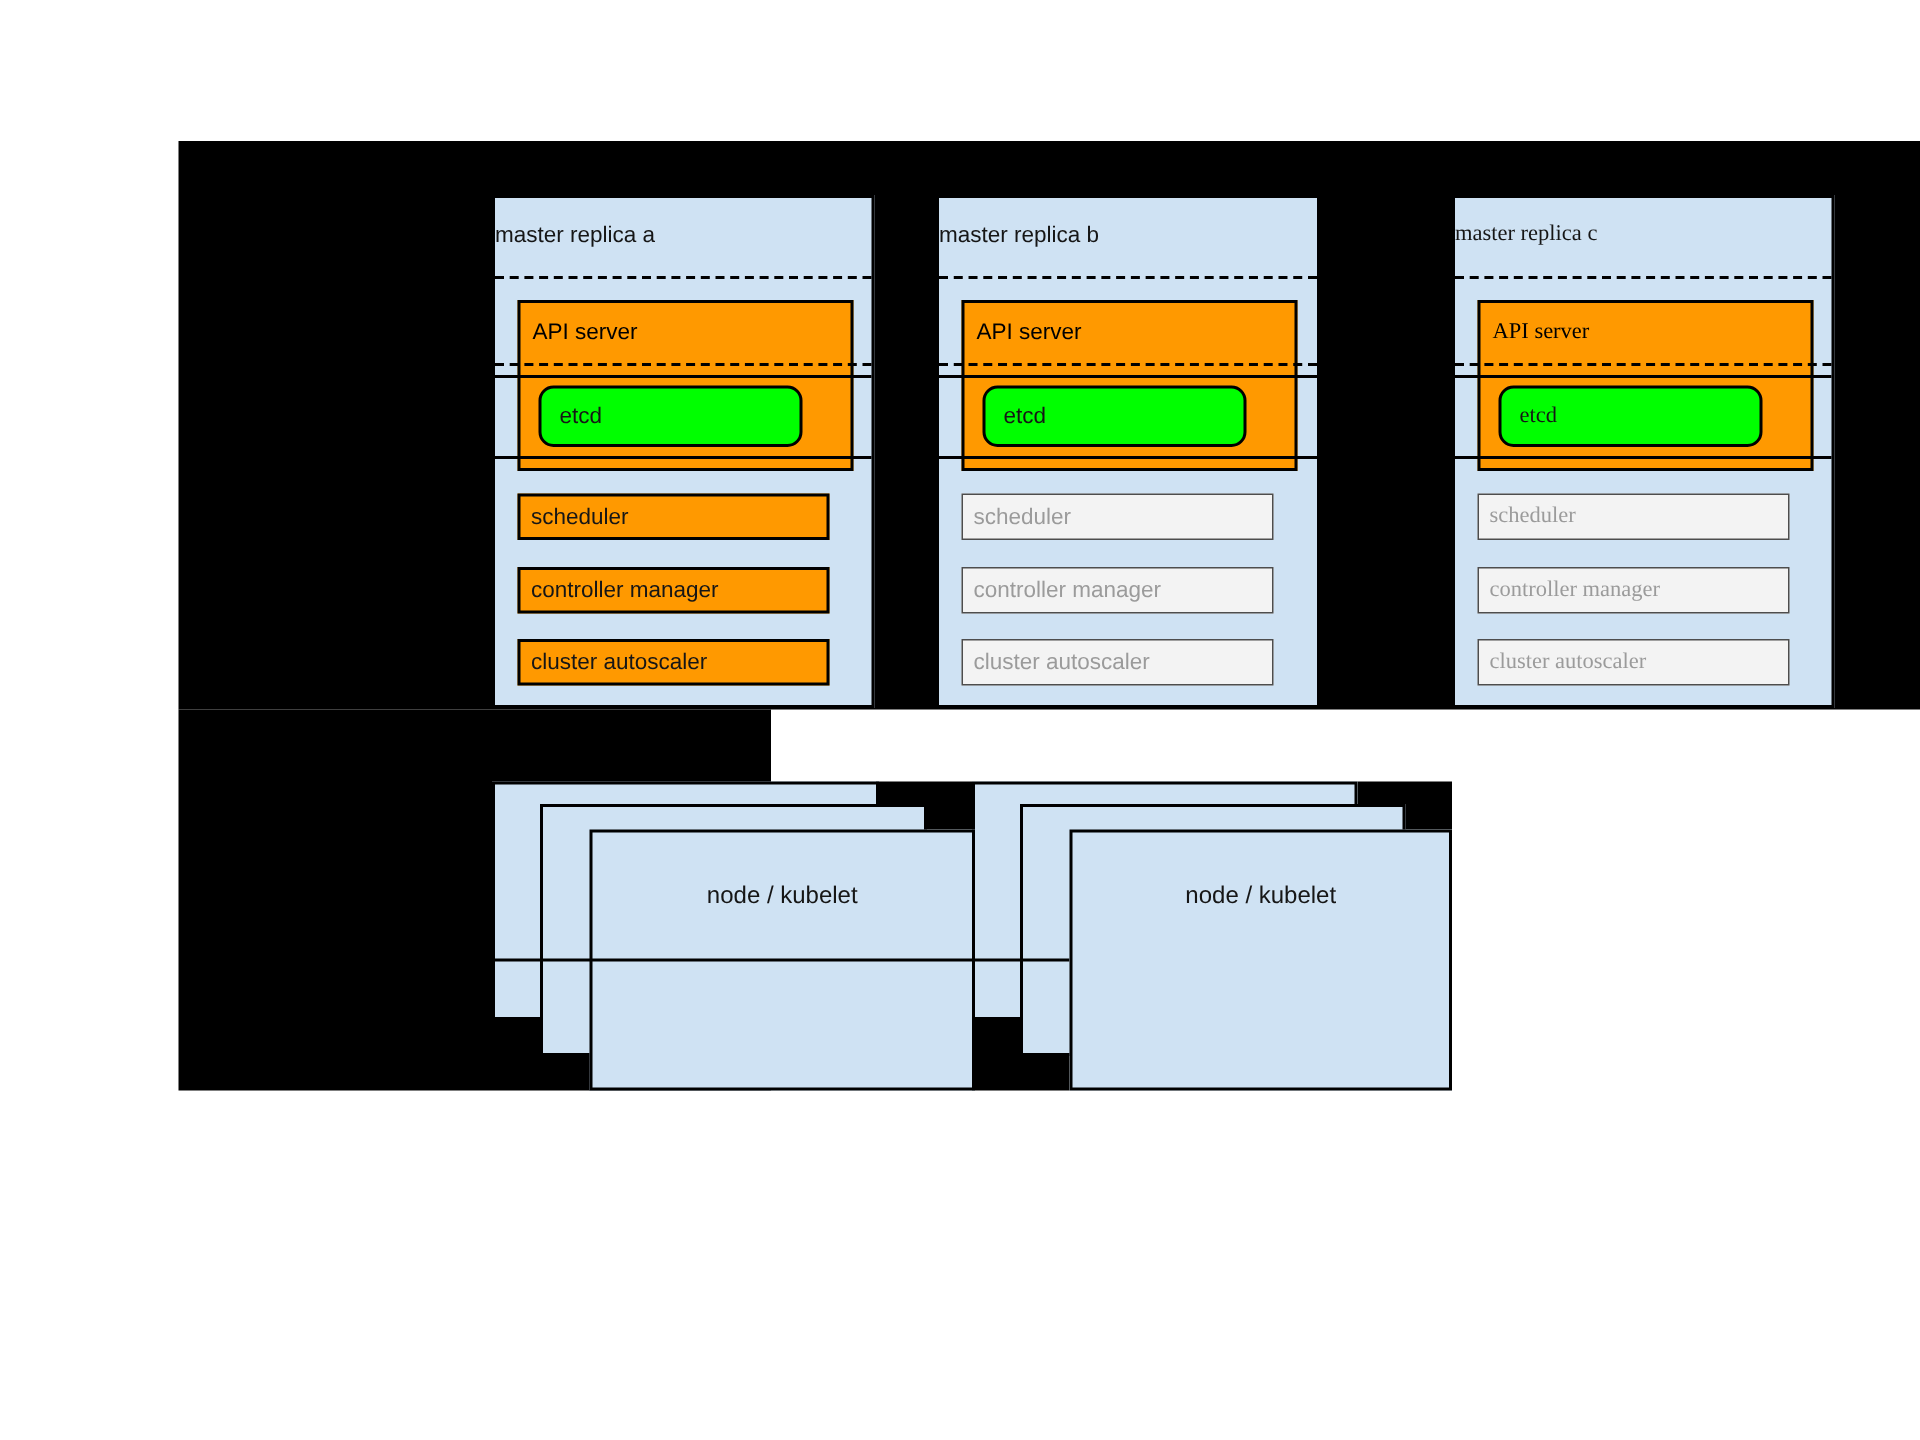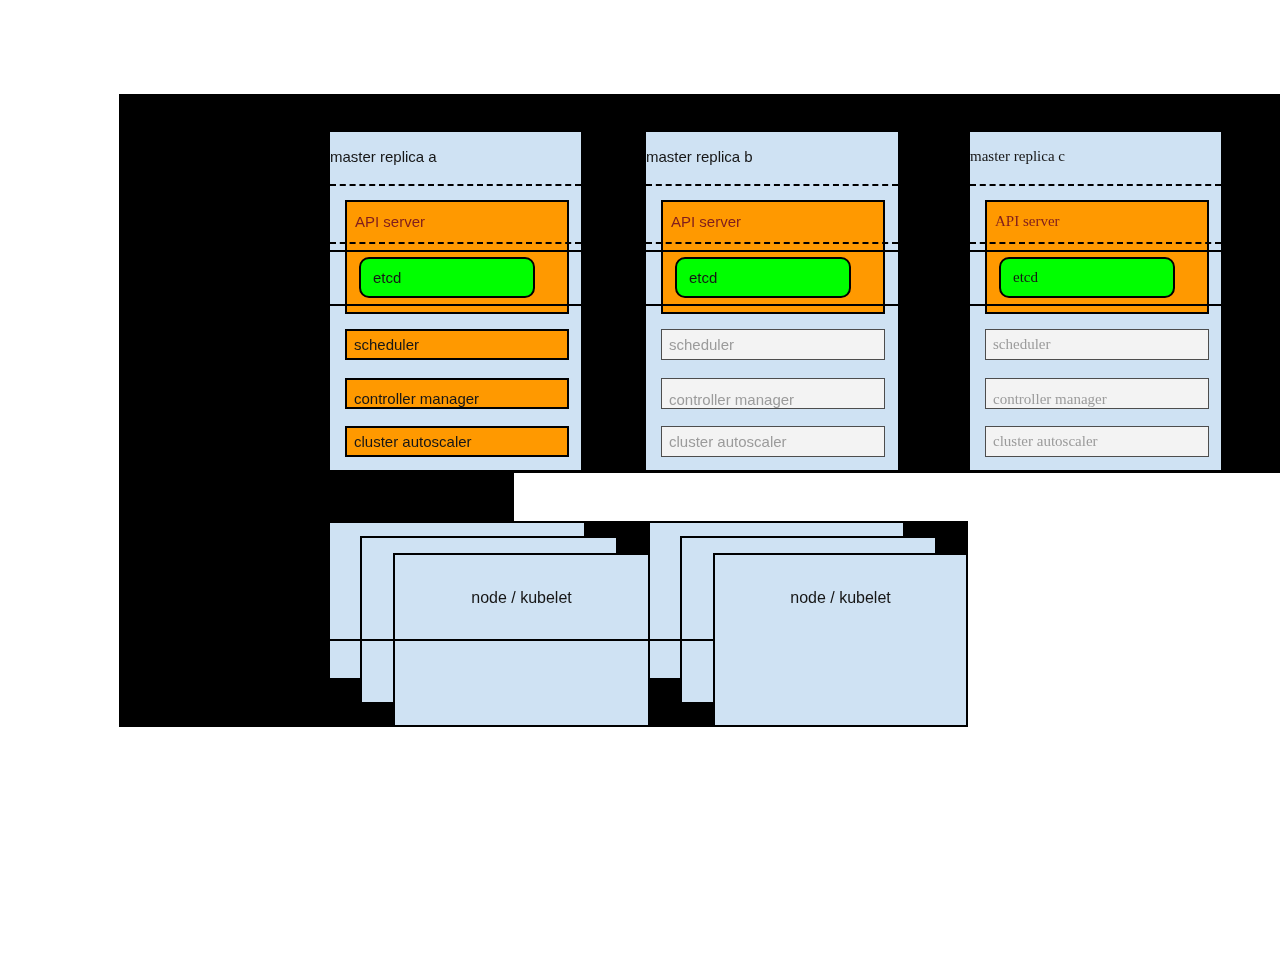--- a/index.html
+++ b/index.html
@@ -23,39 +23,39 @@
   }
   .hline{position:absolute;left:0;right:0;height:0;z-index:4;}
   .hline.dashed{border-top:2px dashed #000;}
   .hline.solid{border-top:2px solid #000;}
   .api-box{
     position:absolute;left:15px;top:68px;width:224px;height:114px;
     background:var(--active_fill,#ff9900);
     border:2px solid var(--border,#000);box-sizing:border-box;z-index:3;
   }
   .api-label{
-    position:absolute;left:8px;top:11px;font-size:15px;color:#7f1d1d;
+    position:absolute;left:8px;top:11px;font-size:15px;color:#000000;
   }
   .etcd-box{
     position:absolute;left:29px;top:125px;width:176px;height:41px;
     background:var(--etcd_fill,#00ff00);
     border:2px solid var(--border,#000);border-radius:10px;
     box-sizing:border-box;z-index:5;
     display:flex;align-items:center;
   }
   .etcd-label{margin-left:12px;font-size:15px;color:#161616;}
   .comp{
-    position:absolute;left:15px;width:224px;height:31px;
+    position:absolute;left:15px;width:208px;height:31px;
     background:var(--active_fill,#ff9900);
     border:2px solid var(--border,#000);box-sizing:border-box;
     display:flex;align-items:center;z-index:3;
   }
   .comp span{margin-left:7px;font-size:15px;color:#161616;white-space:nowrap;}
   .comp.c1{top:197px;}
-  .comp.c2{top:246px;align-items:flex-end;}
+  .comp.c2{top:246px;}
   .comp.c3{top:294px;align-items:center;}
   .master.standby .comp{
     background:var(--inactive_fill,#f3f3f3);
     border:1px solid var(--inactive_border,#4d4d4d);
   }
   .master.standby .comp span{color:var(--inactive_text,#9b9b9b);}
   
   .nodebox{
     position:absolute;background:var(--box_fill,#cfe2f3);
     border:2px solid var(--border,#000);box-sizing:border-box;
@@ -95,21 +95,21 @@
     <span>scheduler</span>
   </div>
   <div class="comp c2">
     <span>controller manager</span>
   </div>
   <div class="comp c3">
     <span>cluster autoscaler</span>
   </div>
 </div>
 
-<div class="master standby" style="left:644px;width:256px;">
+<div class="master standby" style="left:624px;width:256px;">
   <div class="master-title">master replica b</div>
   <div class="hline dashed" style="top:52px;"></div>
   <div class="api-box">
     <div class="api-label">API server</div>
   </div>
   <div class="hline dashed" style="top:110px;"></div>
   <div class="hline solid" style="top:118px;"></div>
   <div class="etcd-box">
     <span class="etcd-label">etcd</span>
   </div>

